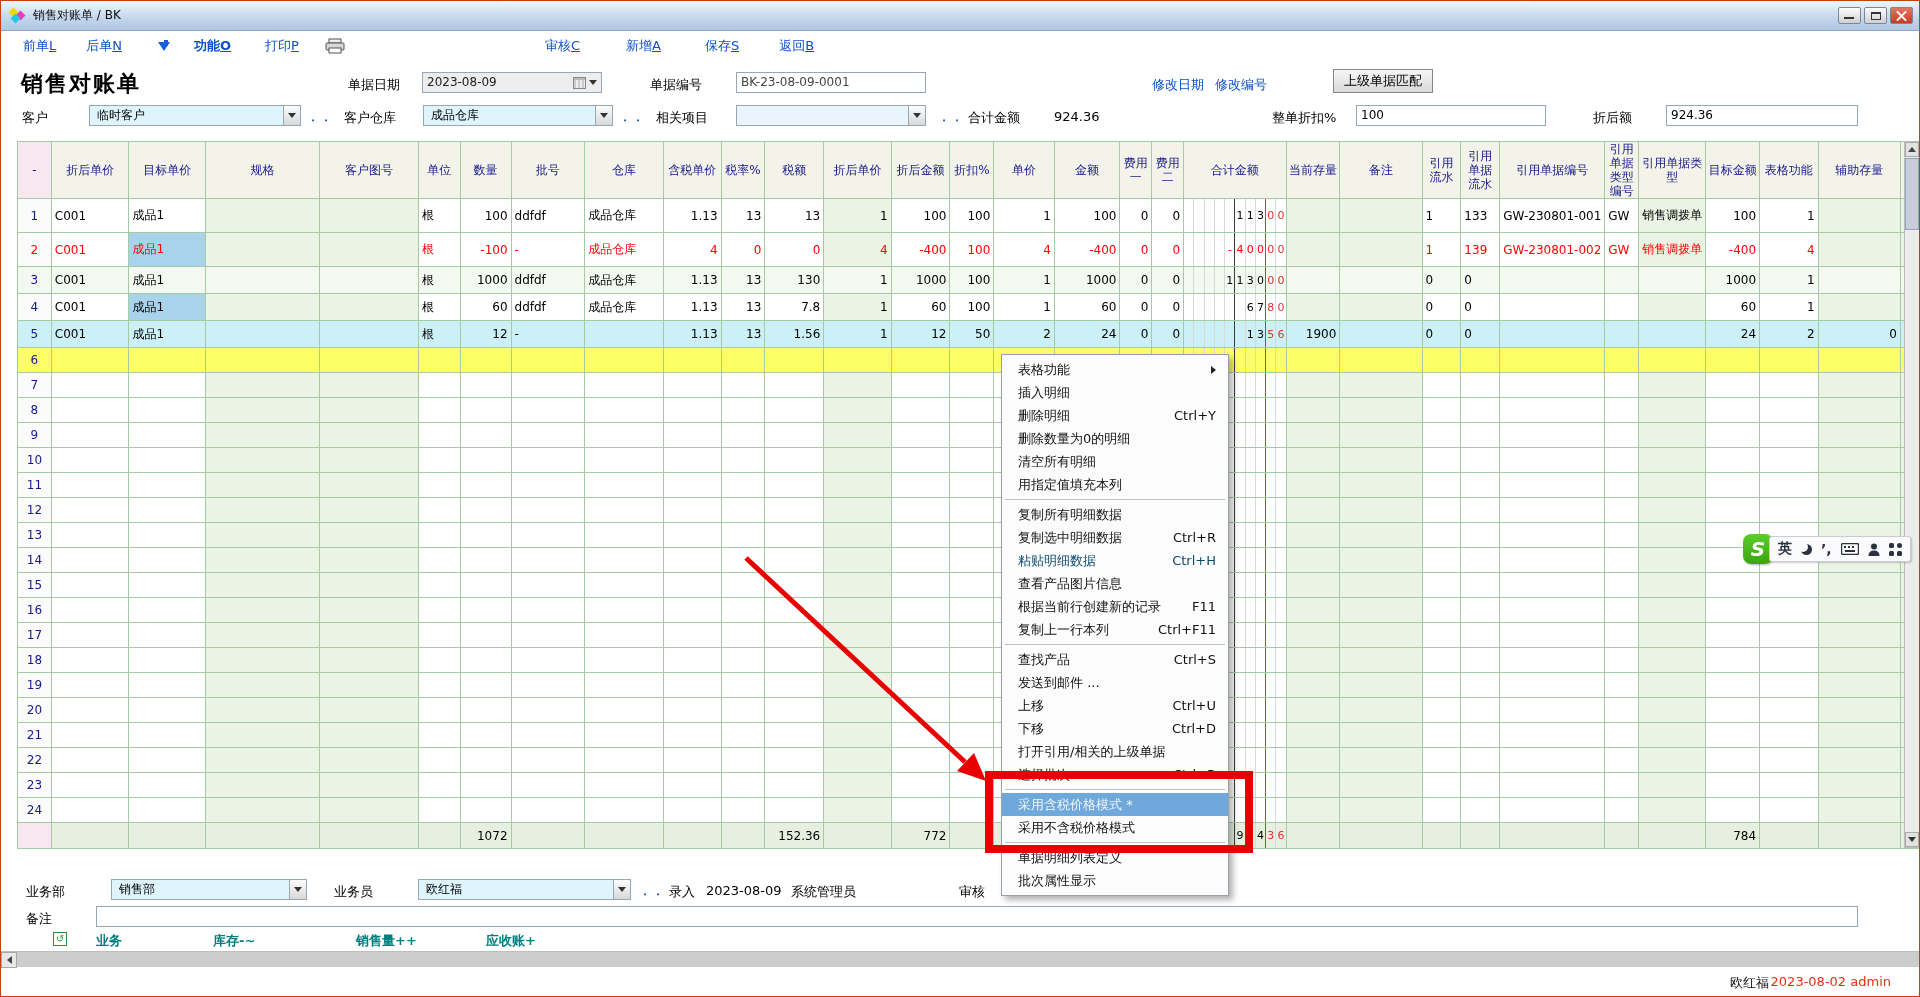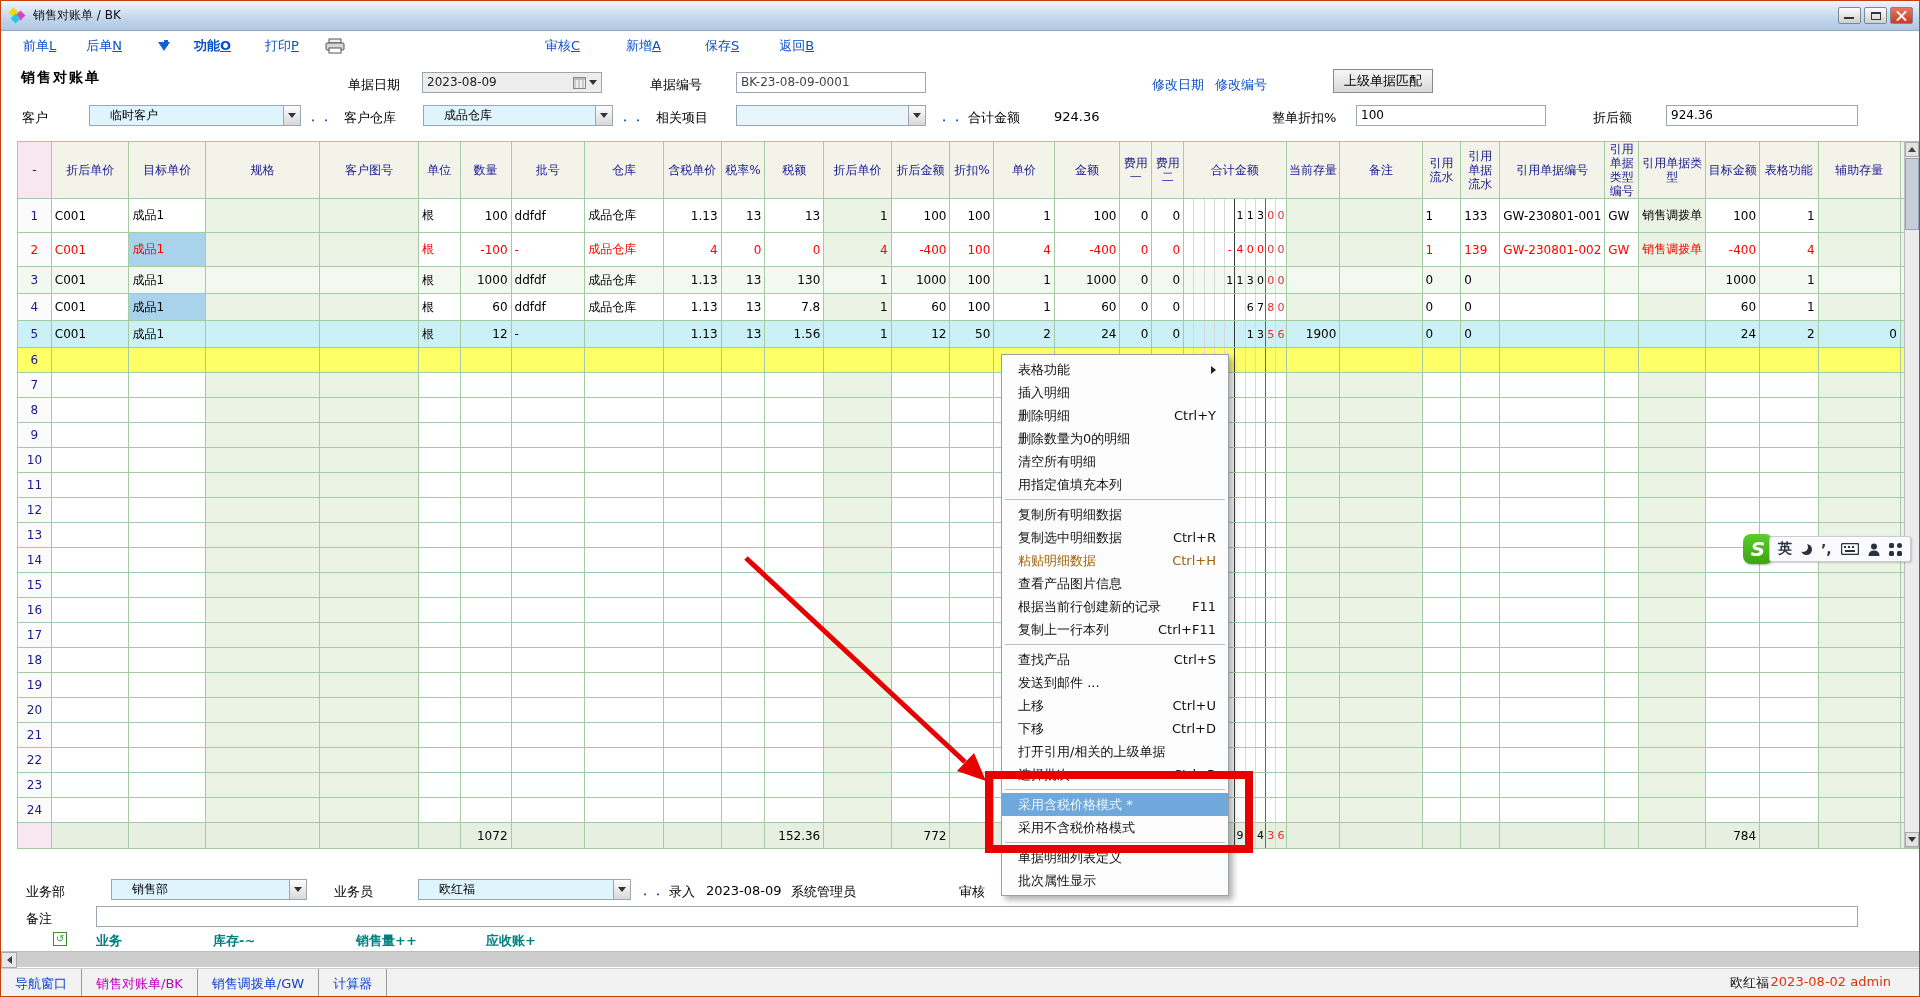--- a/index.html
+++ b/index.html
@@ -29,25 +29,25 @@
   #toolbar { position:absolute; left:0; top:31px; width:100%; height:28px; background:#FFF; display:flex; align-items:center; }
   .tlink { color:#0B50C8; font-size:13px; cursor:pointer; white-space:nowrap; }
   .tlink u { text-decoration:underline; }
   .dnarrow { display:inline-block; width:0; height:0; border-left:6px solid transparent; border-right:6px solid transparent; border-top:9px solid #1560D8; margin-right:4px; vertical-align:middle; }
   .dnstem { display:inline-block; width:4px; height:6px; background:#1560D8; margin-right:-10px; vertical-align:middle; margin-bottom:7px;}
 
   
   #hdrform { position:absolute; left:0; top:60px; width:100%; height:78px; background:#FFF; }
   .abs { position:absolute; }
   .lbl { font-size:13px; color:#000; white-space:nowrap; }
-  .doctitle { font-size:14px; font-weight:bold; letter-spacing:2px; }
+  .doctitle { font-size:22px; font-weight:bold; letter-spacing:2px; }
   .field { border:1px solid #9AA6B2; background:#FFF; height:21px; font-size:12px; padding:0 4px; line-height:19px; white-space:nowrap; overflow:hidden; }
   .field.gray { background:#EDEDED; color:#222; }
   .combo { border:1px solid #9AA6B2; background:#DFF5FD; height:21px; display:flex; align-items:center; }
-  .combo .val { flex:1; padding:0 20px; font-size:12px; white-space:nowrap; overflow:hidden; }
+  .combo .val { flex:1; padding:0 7px; font-size:12px; white-space:nowrap; overflow:hidden; }
   .combo .btn { width:17px; height:100%; border-left:1px solid #9AA6B2; background:linear-gradient(#FDFDFD,#D8D8D8); display:flex; align-items:center; justify-content:center; }
   .tri-dn { width:0; height:0; border-left:4px solid transparent; border-right:4px solid transparent; border-top:5px solid #333; }
   .tri-up { width:0; height:0; border-left:4px solid transparent; border-right:4px solid transparent; border-bottom:5px solid #444; }
   .tri-l  { width:0; height:0; border-top:4px solid transparent; border-bottom:4px solid transparent; border-right:5px solid #444; }
   .dots { color:#0B50C8; font-weight:bold; letter-spacing:1px; font-size:12px; }
   .bluelink { color:#0B50C8; font-size:13px; white-space:nowrap; }
   .pushbtn { border:1px solid #808890; background:linear-gradient(#F6F6F6,#D9D9D9); height:24px; font-size:13px; padding:0 10px; line-height:22px; white-space:nowrap; }
   .calico { width:13px; height:12px; border:1px solid #888; background:
      linear-gradient(#BBB 0 2px, transparent 2px),
      repeating-linear-gradient(90deg,#CCC 0 2px, transparent 2px 4px); margin-right:3px; }
@@ -77,21 +77,21 @@
   .dg i.kb { border-right:1px solid #3A3A3A; }
   .dg i.kr { border-right:1px solid #E03030; }
   .dg i.dec { color:#E03030; }
 
   
   #ctxmenu { position:absolute; left:1000px; top:353px; width:228px; background:#FCFCFC;
     border:1px solid #9AA0A8; box-shadow:4px 4px 6px rgba(0,0,0,.3); z-index:30; padding:3px 0; }
   .mi { height:23px; line-height:23px; padding:0 12px 0 16px; display:flex; font-size:13px; color:#111; }
   .mi .sc { margin-left:auto; }
   .mi.hl { background:#6FA9DC; color:#EFF4F8; }
-  .mi.dis { color:#a16207; }
+  .mi.dis { color:#0c4a6e; }
   .sep { height:1px; background:#C0C0C0; margin:3px 3px; }
   .subarrow { margin-left:auto; align-self:center; width:0; height:0; border-top:4px solid transparent; border-bottom:4px solid transparent; border-left:5px solid #222; }
 
   
   #annotation { position:absolute; left:563px; top:441px; font-size:27px; font-weight:bold; color:#F01010; z-index:41; white-space:nowrap; letter-spacing:1px; }
   #redrect { position:absolute; left:984px; top:770px; width:268px; height:82px; border:8px solid #E80000; z-index:42; }
   #arrowsvg { position:absolute; left:0; top:0; width:1920px; height:997px; z-index:40; pointer-events:none; }
 
   
   #sogou { position:absolute; left:1742px; top:533px; height:30px; display:flex; align-items:center; z-index:20; }
@@ -1484,26 +1484,20 @@
     <span class="tabitem" style="left:355px;top:3px">销售量++</span>
     <span class="tabitem" style="left:485px;top:3px">应收账+</span>
   </div>
 
   <div id="hscroll">
     <span class="lbtn">
         <span class="tri-l"></span>
       </span>
   </div>
 
-  <div id="taskbar">
-      <span class="taskitem blue">导航窗口</span>
-      <span class="taskitem magenta">销售对账单/BK</span>
-      <span class="taskitem blue">销售调拨单/GW</span>
-      <span class="taskitem blue">计算器</span>
-    </div>
   <span id="statusname">欧红福</span>
   <span id="statusdate">2023-08-02 admin</span>
 
   <div id="ctxmenu">
       <div class="mi">
         <span>表格功能</span>
         <span class="subarrow"></span>
       </div>
       <div class="mi">
         <span>插入明细</span>

